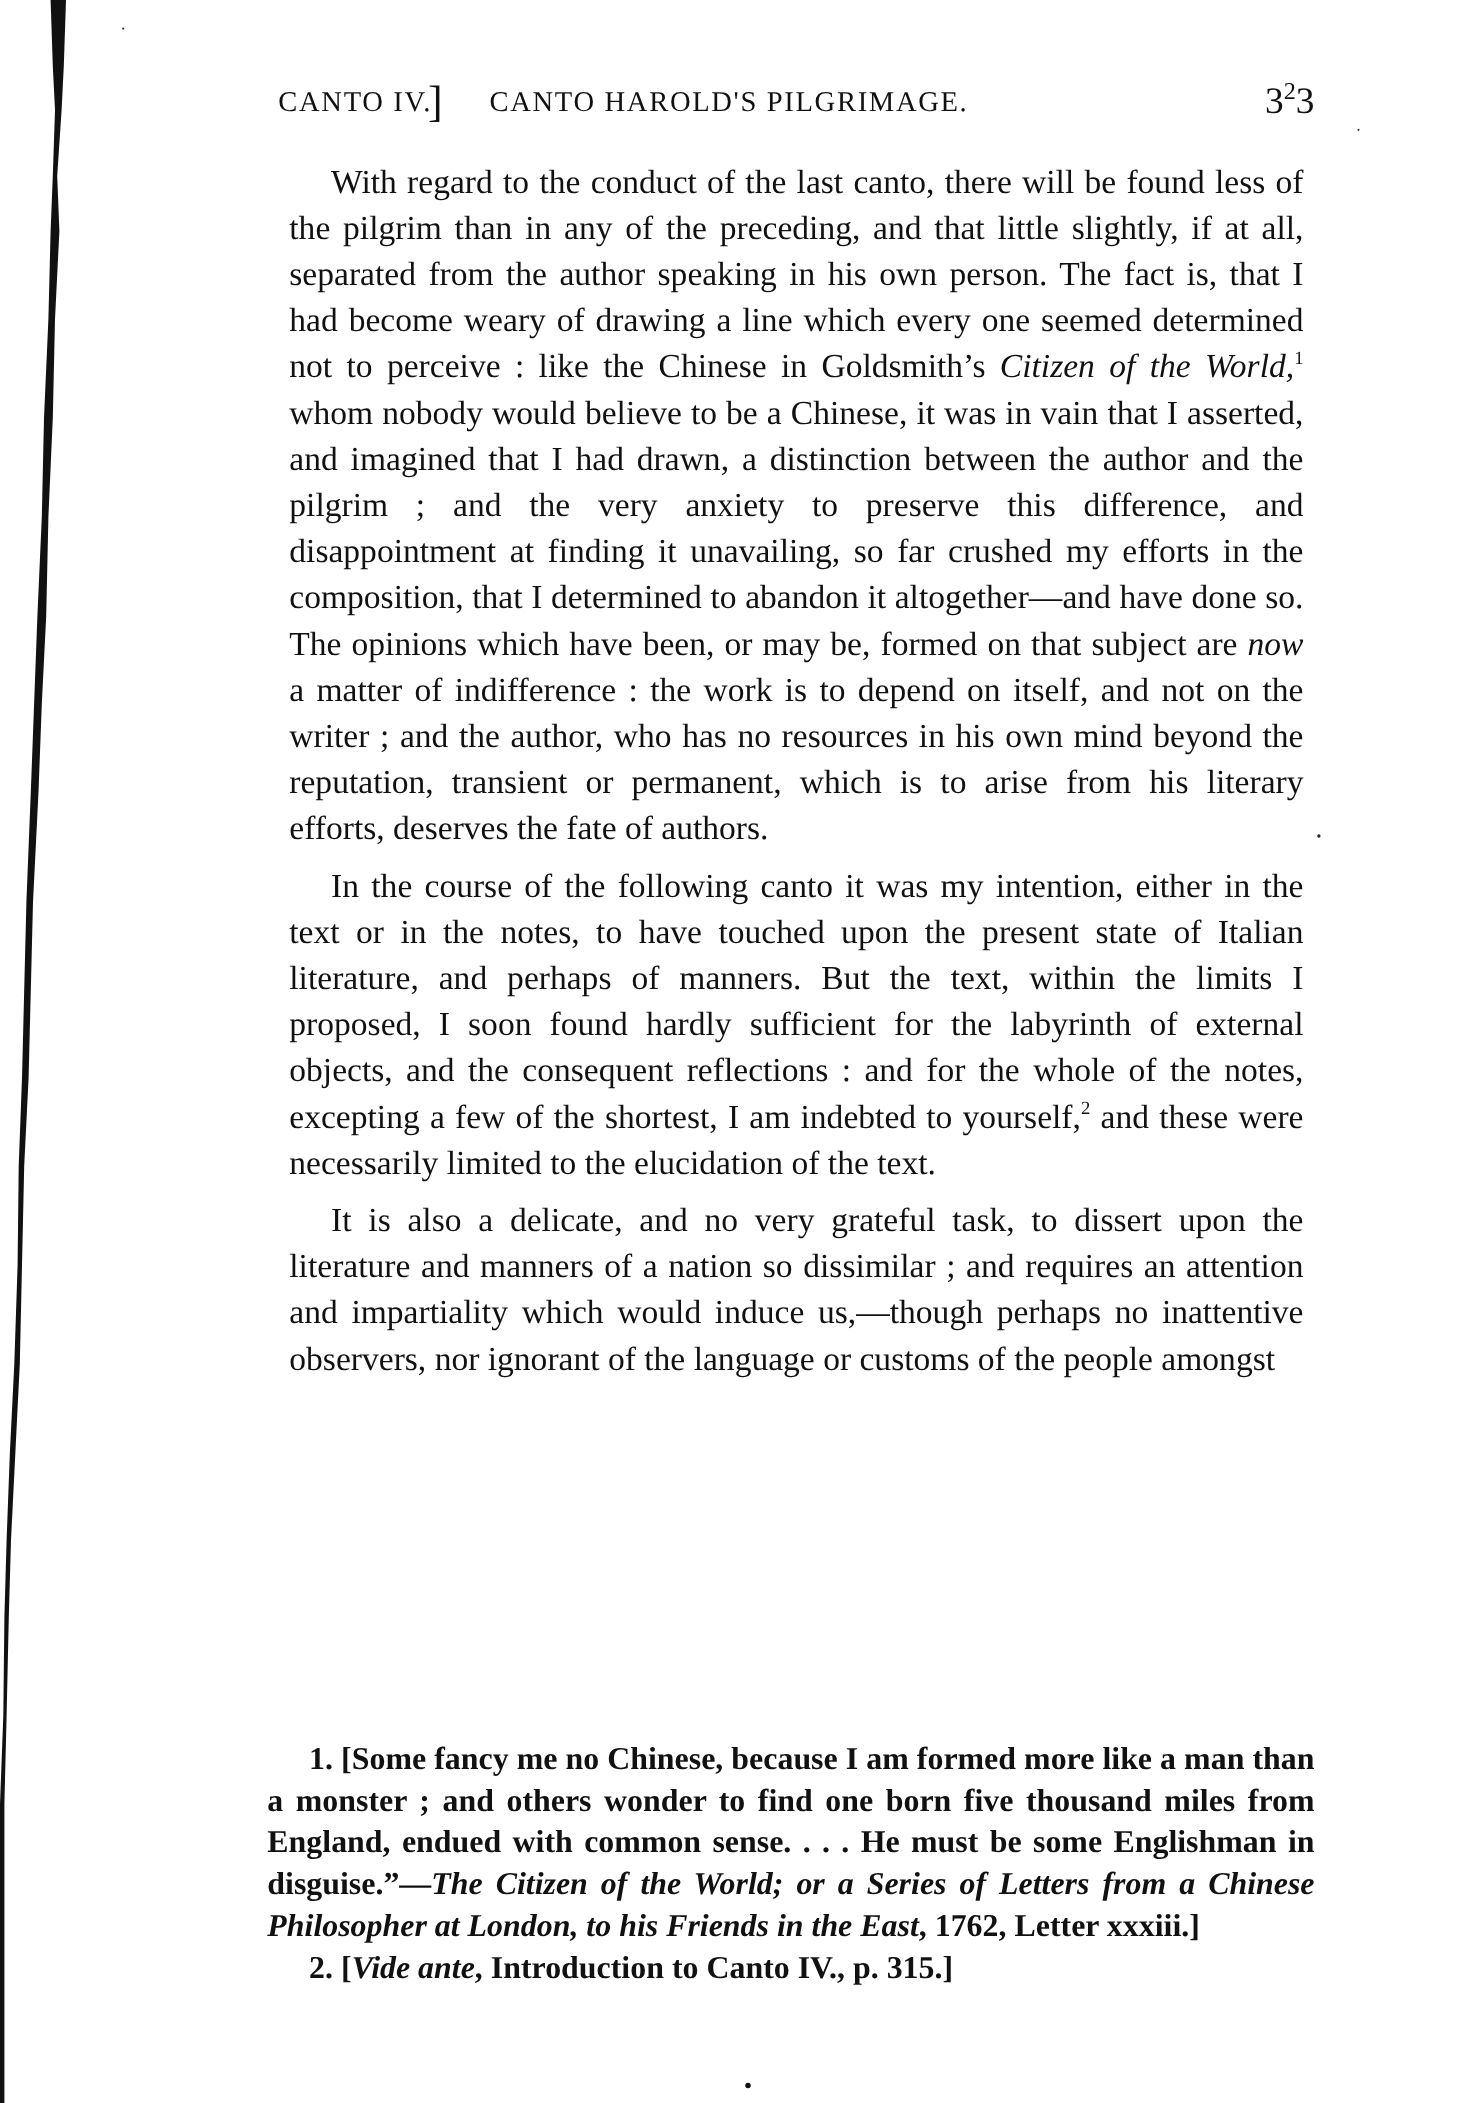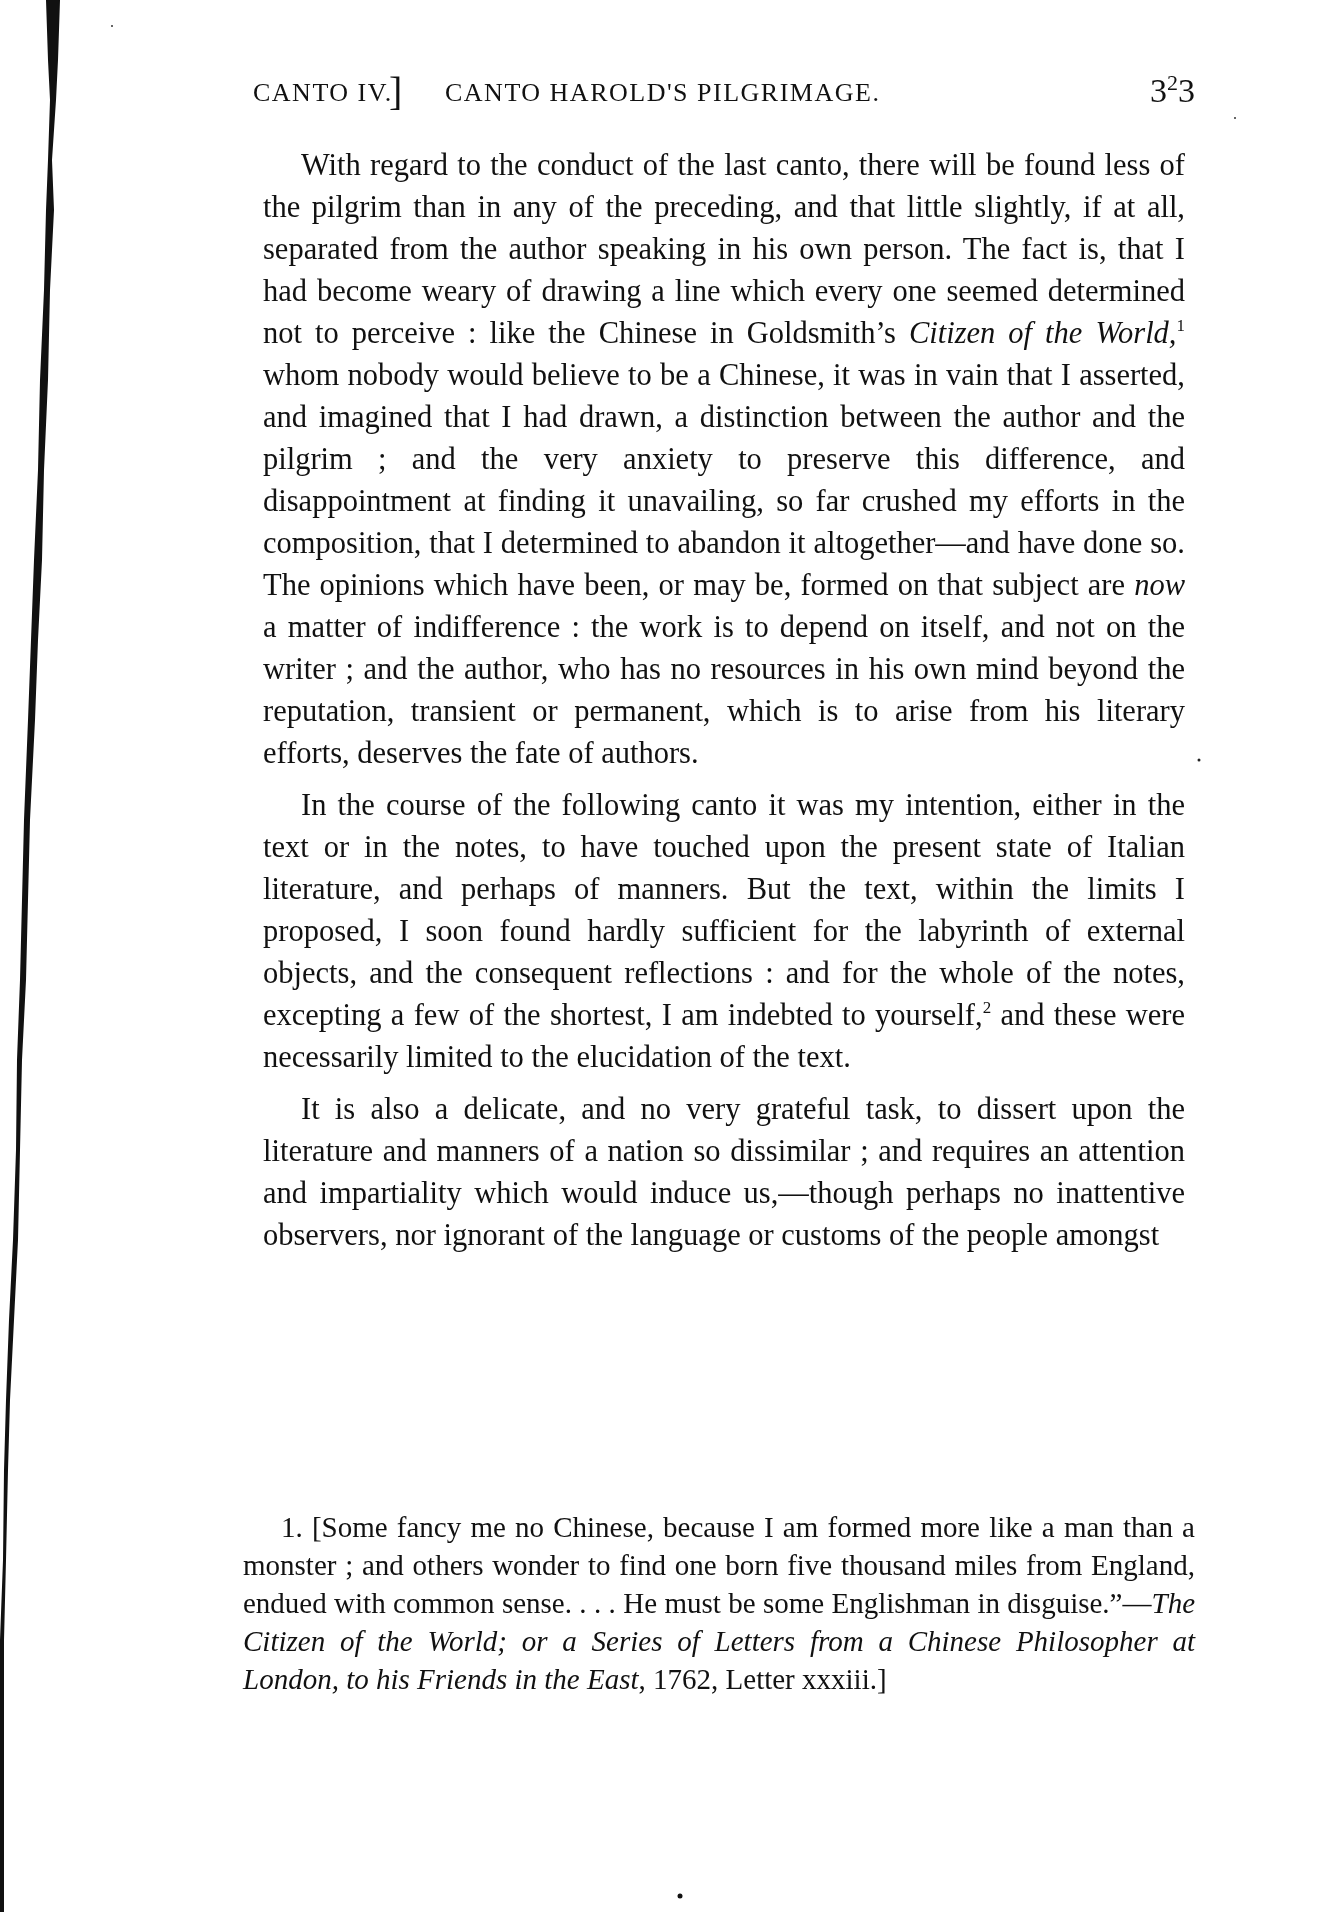--- a/index.html
+++ b/index.html
@@ -9,22 +9,22 @@
   .running-head { position: absolute; left: 253px; top: 70px; width: 942px; height: 50px;
                   font-size: 26px; letter-spacing: 1.5px; }
   .rh-left { position: absolute; left: 0; top: 8px; }
   .rh-bracket { position: absolute; left: 136px; top: -2px; font-size: 40px; font-weight: 300; }
   .rh-title { position: absolute; left: 192px; top: 8px; }
   .rh-page { position: absolute; right: 0; top: 0; font-size: 34px; letter-spacing: 0; }
   .rh-page sup { font-size: 22px; }
   .body { position: absolute; left: 253px; top: 134px; width: 942px;
           font-size: 30.5px; line-height: 42px; text-align: justify; }
   .body p { margin: 10px; text-indent: 38px; }
-  .footnotes { position: absolute; left: 243px; top: 1508px; width: 952px;
-               font-size: 29px; line-height: 38px; text-align: justify; }
+  .footnotes { position: absolute; left: 243px; top: 1580px; width: 952px;
+               font-size: 29px; line-height: 38px; text-align: justify; font-weight: bold; }
   .footnotes p { margin: 0; text-indent: 38px; }
   .fn2 { text-align: left; }
   i { font-style: italic; }
   sup.ref { font-size: 17px; vertical-align: 12px; line-height: 0; }
   .specks { position: absolute; left: 0; top: 0; width: 1328px; height: 1912px; pointer-events: none; }
 </style>
 </head>
 <body>
 
 <svg class="scan-edge" viewBox="0 0 80 1912" preserveAspectRatio="none">
@@ -39,20 +39,21 @@
 </div>
 
 <div class="body">
   <p><span>With regard to the conduct of the last canto, there will be found less of the pilgrim than in any of the preceding, and that little slightly, if at all, separated from the author speaking in his own person.  The fact is, that I had become weary of drawing a line which every one seemed determined not to perceive : like the Chinese in Goldsmith’s </span><i>Citizen of the World,</i><sup class="ref">1</sup><span> whom nobody would believe to be a Chinese, it was in vain that I asserted, and imagined that I had drawn, a distinction between the author and the pilgrim ; and the very anxiety to preserve this difference, and disappointment at finding it unavailing, so far crushed my efforts in the composition, that I determined to abandon it altogether—and have done so.  The opinions which have been, or may be, formed on that subject are </span><i>now</i><span> a matter of indifference : the work is to depend on itself, and not on the writer ; and the author, who has no resources in his own mind beyond the reputation, transient or permanent, which is to arise from his literary efforts, deserves the fate of authors.</span></p>
   <p><span>In the course of the following canto it was my intention, either in the text or in the notes, to have touched upon the present state of Italian literature, and perhaps of manners. But the text, within the limits I proposed, I soon found hardly sufficient for the labyrinth of external objects, and the consequent reflections : and for the whole of the notes, excepting a few of the shortest, I am indebted to yourself,</span><sup class="ref">2</sup><span> and these were necessarily limited to the elucidation of the text.</span></p>
   <p><span>It is also a delicate, and no very grateful task, to dissert upon the literature and manners of a nation so dissimilar ; and requires an attention and impartiality which would induce us,—though perhaps no inattentive observers, nor ignorant of the language or customs of the people amongst</span></p>
 </div>
 
 <div class="footnotes">
   <p><span>1.</span><span> [Some fancy me no Chinese, because I am formed more like a man than a monster ; and others wonder to find one born five thousand miles from England, endued with common sense. . . . He must be some Englishman in disguise.”—</span><i>The Citizen of the World; or a Series of Letters from a Chinese Philosopher at London, to his Friends in the East</i><span>, 1762, Letter xxxiii.]</span></p>
+  <p class="fn2"><span>2.</span><span> [</span><i>Vide ante</i><span>, Introduction to Canto IV., p. 315.]</span></p>
 </div>
 
 <svg class="specks">
   <circle cx="1199" cy="760" r="1.5" fill="#222"></circle>
   <circle cx="680" cy="1896" r="2.5" fill="#111"></circle>
   <circle cx="1235" cy="118" r="1" fill="#333"></circle>
   <circle cx="112" cy="26" r="1" fill="#333"></circle>
 </svg>
 
 </body></html>

